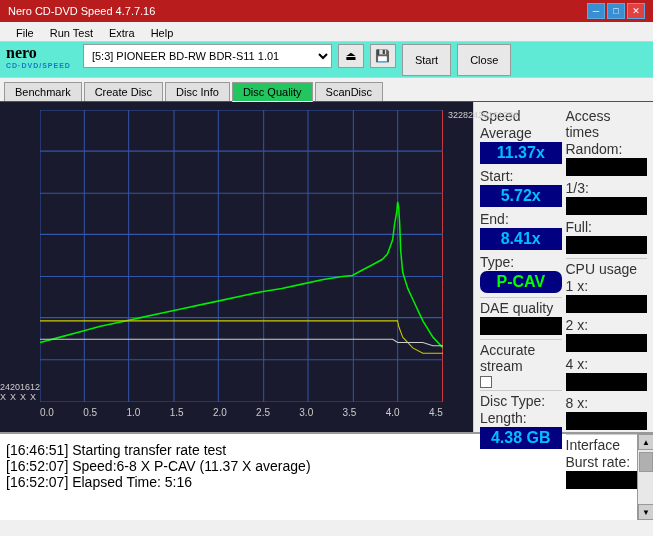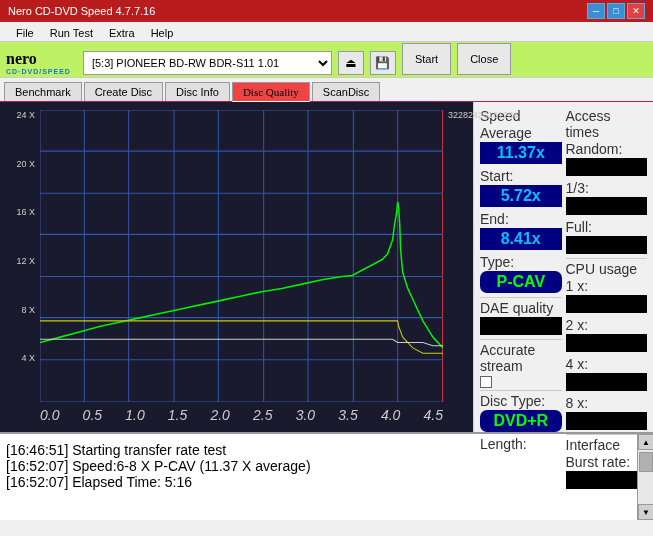--- a/index.html
+++ b/index.html
@@ -39,25 +39,25 @@
       padding: 0 8px;
     }
     .menu-item {
       padding: 2px 8px;
       font-size: 11px;
       cursor: pointer;
     }
 
     
     .toolbar {
-      background: #bef264;
+      background: #5eead4;
       border-bottom: 1px solid #ccc;
       height: 36px;
       display: flex;
-      align-items: flex-end;
+      align-items: flex-start;
       padding: 2px 6px;
       gap: 6px;
     }
     .nero-logo {
       display: flex; flex-direction: column; margin-right: 6px;
     }
     .nero-logo-top { color: #000; font-size: 16px; font-weight: bold; font-family: serif; }
     .nero-logo-bottom { color: #1a78c2; font-size: 7px; font-weight: bold; letter-spacing: 1px; }
 
     .drive-select {
@@ -93,25 +93,24 @@
     .tab {
       padding: 3px 10px;
       border: 1px solid #999;
       border-bottom: none;
       background: #e0e0e0;
       margin-right: 2px;
       cursor: pointer;
       font-size: 11px;
     }
     .tab.active {
-      background: #ef4444;
+      background: #22c55e;
       border-bottom: 1px solid white;
       z-index: 1;
       margin-bottom: -1px;
-      font-family: Liberation Serif, serif;
     }
 
     
     .main-content {
       display: flex;
       background: white;
       height: 330px;
     }
 
     
@@ -216,21 +215,21 @@
       background: #b0b0b0;
       border: 1px solid #999;
       position: absolute; left: 1px; top: 2px;
     }
 
     .y-axis-left {
       position: absolute;
       left: 0; top: 8px; bottom: 30px;
       width: 38px;
       display: flex;
-      flex-direction: column;
+      flex-direction: row;
       justify-content: space-between;
       align-items: flex-end;
       padding-right: 3px;
     }
     .y-label {
       color: #ccc;
       font-size: 9px;
     }
     .y-axis-right {
       position: absolute;
@@ -244,21 +243,21 @@
     }
     .x-axis-bottom {
       position: absolute;
       bottom: 0; left: 40px; right: 30px;
       height: 28px;
       display: flex;
       justify-content: space-between;
       align-items: flex-start;
       padding-top: 3px;
     }
-    .x-label { color: #ccc; font-size: 14px; font-style: italic; }
+    .x-label { color: #ccc; font-size: 10px; }
 
     .divider-h { height: 1px; background: #ccc; margin: 2px 0; }
   </style>
 </head>
 <body>
 
 <div class="title-bar">
   <span class="title-bar-text">Nero CD-DVD Speed 4.7.7.16</span>
   <div class="title-bar-buttons">
     <div class="title-btn">─</div>
@@ -382,22 +381,22 @@
         <div class="divider-h"></div>
         <div class="stat-label">DAE quality</div>
         <div class="stat-value empty" style="height:18px;"></div>
         <div class="divider-h"></div>
         <div class="stat-label">Accurate stream</div>
         <div class="checkbox-row">
           <div class="checkbox-small"></div>
         </div>
         <div class="divider-h"></div>
         <div class="stat-label">Disc Type:</div>
-        <div class="stat-value green-text">DVD+R</div>
         <div class="stat-label">Length:</div>
+        <div class="stat-value">4.38 GB</div>
       </div>
 
       <div class="panel-col">
         <div class="stat-label">Access times</div>
         <div class="stat-label">Random:</div>
         <div class="stat-value empty" style="height:18px;"></div>
         <div class="stat-label">1/3:</div>
         <div class="stat-value empty" style="height:18px;"></div>
         <div class="stat-label">Full:</div>
         <div class="stat-value empty" style="height:18px;"></div>

